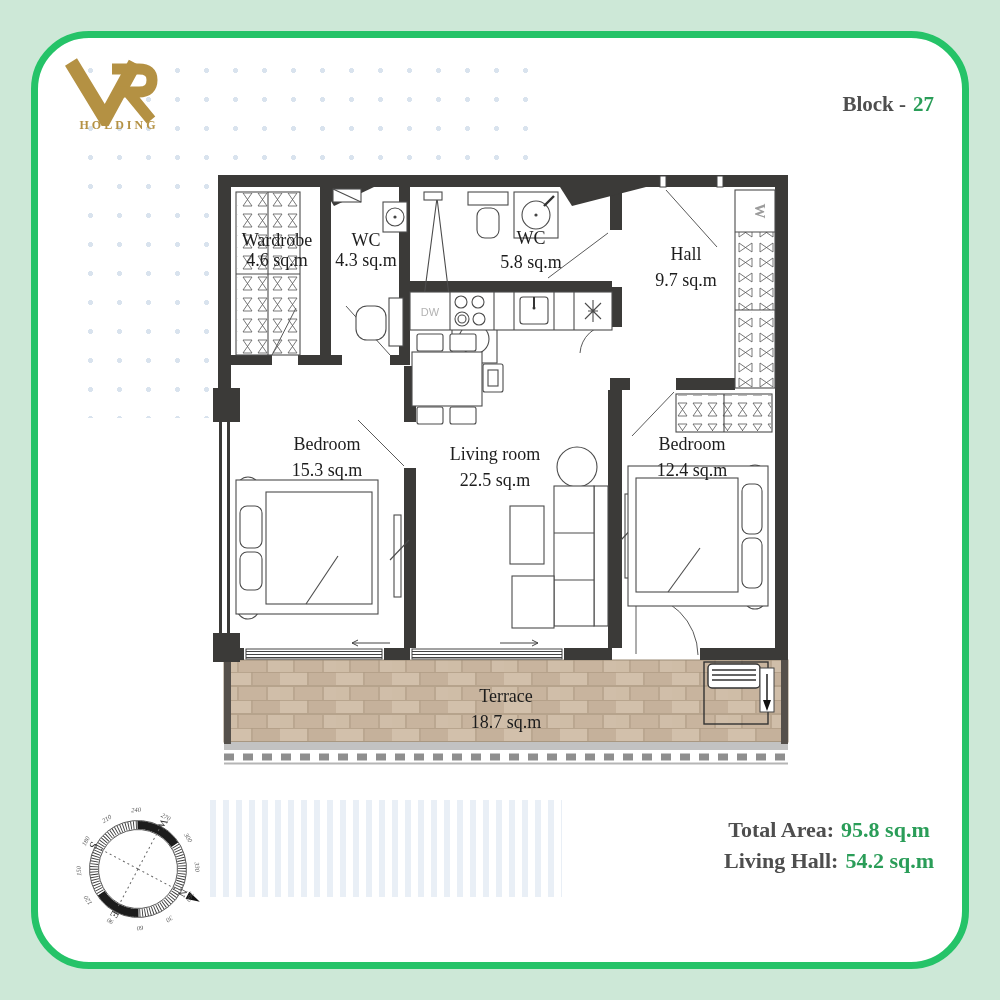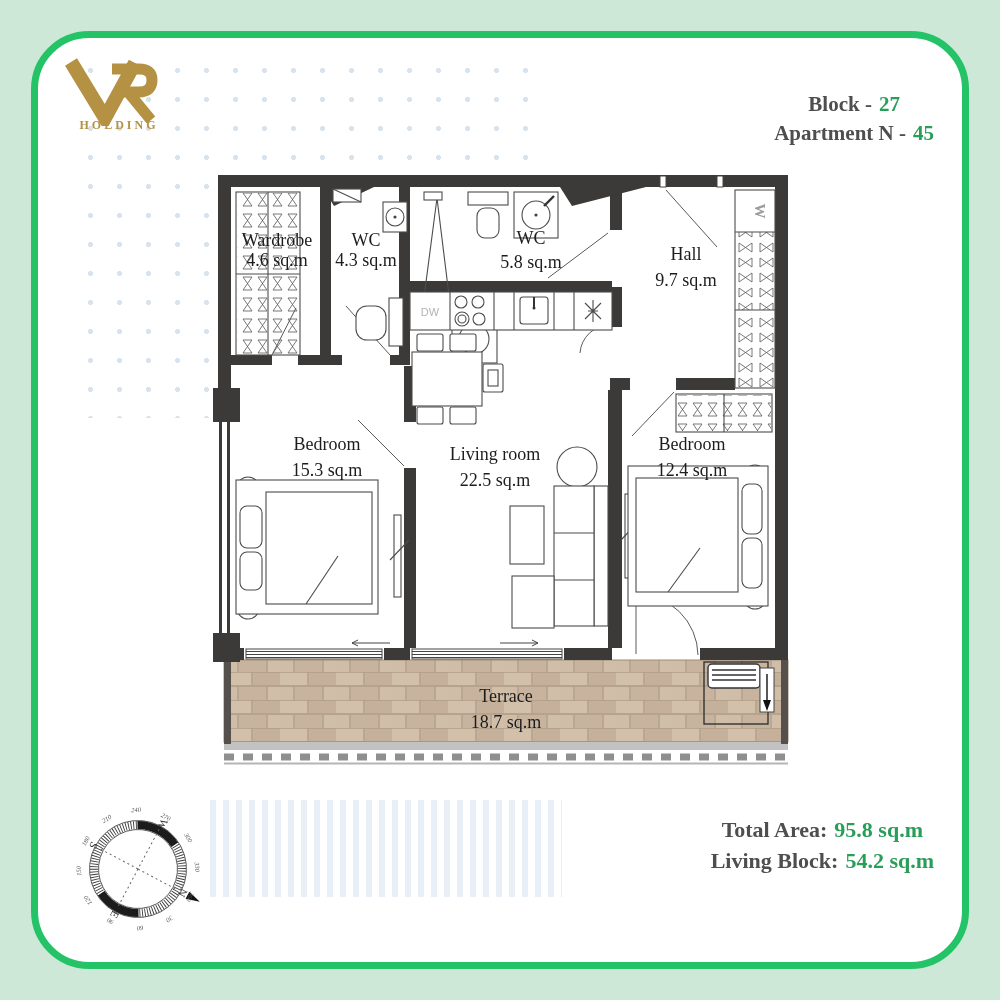--- a/index.html
+++ b/index.html
@@ -37,21 +37,20 @@
 <div class="stripes"></div>
 
 <svg style="position:absolute;left:64px;top:56px;" width="120" height="70" viewBox="0 0 120 70">
   <path d="M7,6 L41,62 L71,7" stroke="#b49143" stroke-width="14" fill="none"></path>
   <path d="M48,13 h27 q13,0 13,11 q0,12 -13,12 h-23 m12,0 l23,28" stroke="#b49143" stroke-width="11" fill="none"></path>
 </svg>
 <div class="brandword">HOLDING</div>
 
 <div class="hdr">
   <div><span>Block -</span><span class="val">27</span></div>
-  <div><span>Apartment N -</span><span class="val">45</span></div>
 </div>
 
 <svg style="position:absolute;left:210px;top:165px;" width="590" height="600" viewBox="210 165 590 600">
   <defs>
     <pattern id="hangV" width="15" height="21" patternUnits="userSpaceOnUse">
       <path d="M3,4 L12,17 M12,4 L3,17 M3,4 H12 M3,17 H12" stroke="#555" stroke-width="0.8" fill="none"></path>
     </pattern>
     <pattern id="hangH" width="21" height="15" patternUnits="userSpaceOnUse">
       <path d="M4,3 L17,12 M4,12 L17,3 M4,3 V12 M17,3 V12" stroke="#555" stroke-width="0.8" fill="none"></path>
     </pattern>
@@ -318,14 +317,14 @@
       <text x="80" y="22" class="deg" transform="rotate(270 80 79)">270</text>
       <text x="80" y="22" class="deg" transform="rotate(300 80 79)">300</text>
       <text x="80" y="22" class="deg" transform="rotate(330 80 79)">330</text>
       <text x="80" y="22" class="deg" transform="rotate(360 80 79)">360</text>
     </g>
   </g>
 </svg>
 
 <div class="sum">
   <div><span>Total Area:</span><span class="val">95.8 sq.m</span></div>
-  <div><span>Living Block:</span><span class="val">54.2 sq.m</span></div>
+  <div><span>Living Hall:</span><span class="val">54.2 sq.m</span></div>
 </div>
 
 </body></html>

